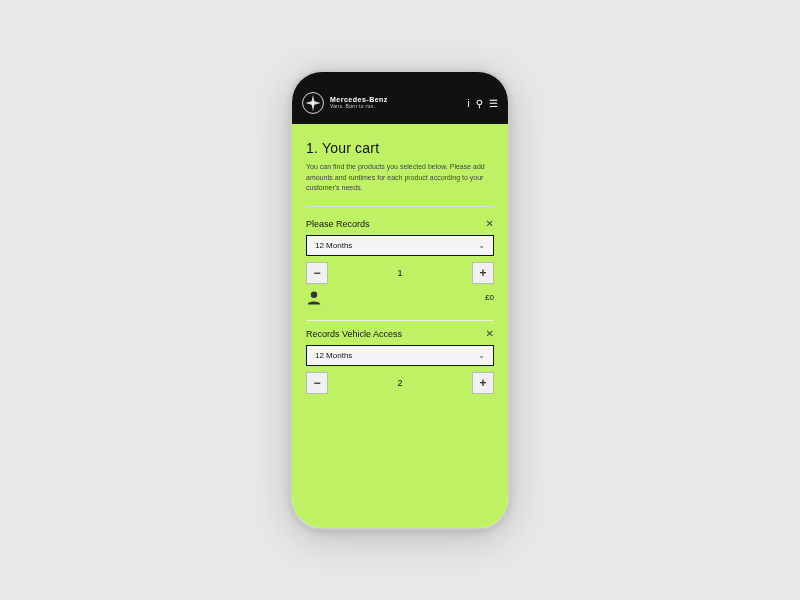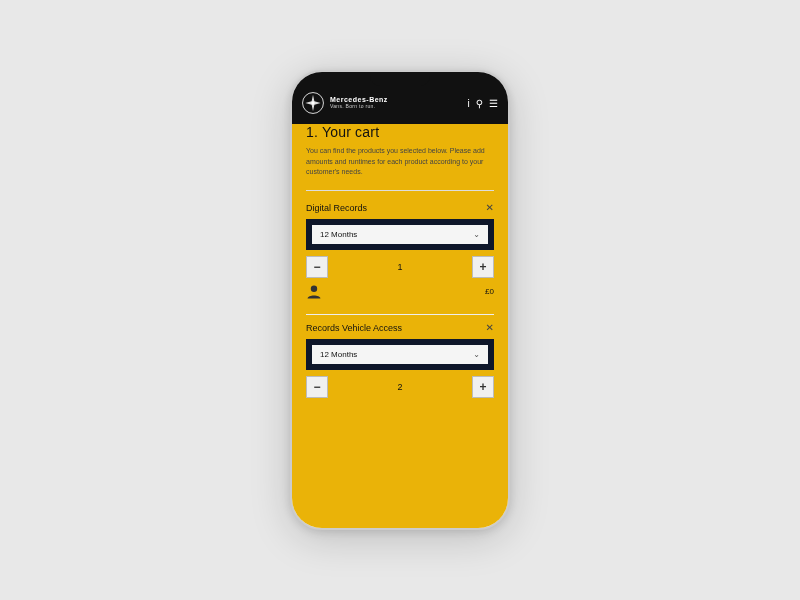--- a/index.html
+++ b/index.html
@@ -86,24 +86,24 @@
     }
 
     .nav-icon {
       color: #fff;
       font-size: 10px;
       cursor: pointer;
     }
 
     
     .content {
-      padding: 0 14px;
+      padding: 16px 14px;
       overflow-y: auto;
       height: calc(460px - 52px);
-      background: #eab308;
+      background: #bef264;
     }
 
     .cart-title {
       font-size: 14px;
       font-weight: 400;
       margin-bottom: 6px;
       color: #111;
       letter-spacing: 0.2px;
     }
 
@@ -143,21 +143,21 @@
       color: #444;
       cursor: pointer;
       line-height: 1;
     }
 
     
     .dropdown {
       display: flex;
       justify-content: space-between;
       align-items: center;
-      border: 6px solid #0f172a;
+      border: 1px solid #0f172a;
       padding: 5px 8px;
       margin-bottom: 6px;
       cursor: pointer;
       background: #f5f5f5;
     }
 
     .dropdown-label {
       font-size: 8px;
       color: #111;
     }
@@ -249,21 +249,21 @@
 
   <div class="content">
 
     <h1 class="cart-title">1. Your cart</h1>
     <p class="cart-description">You can find the products you selected below. Please add amounts and runtimes for each product according to your customer's needs.</p>
 
     <hr class="divider">
 
     <div class="product-card">
       <div class="product-header">
-        <span class="product-name">Digital Records</span>
+        <span class="product-name">Please Records</span>
         <span class="product-remove">✕</span>
       </div>
 
       <div class="dropdown">
         <span class="dropdown-label">12 Months</span>
         <span class="dropdown-arrow">⌄</span>
       </div>
 
       <div class="quantity-row">
         <div class="qty-btn">−</div>

